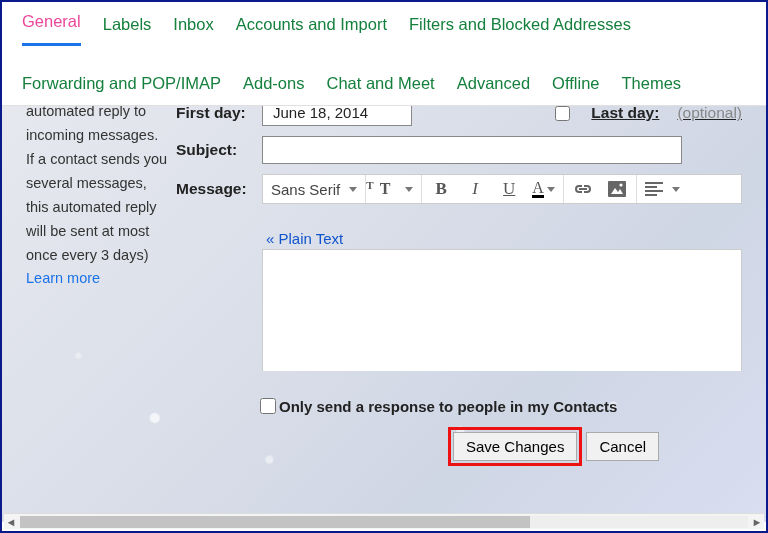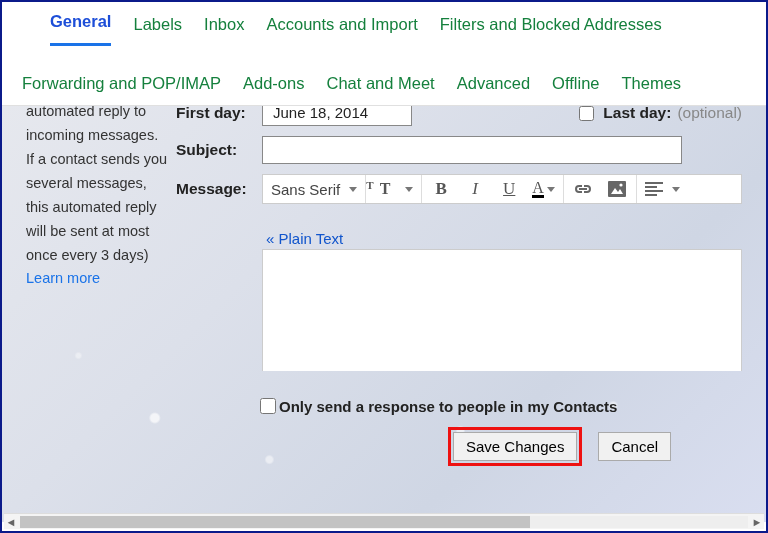--- a/index.html
+++ b/index.html
@@ -28,24 +28,23 @@
     align-items: flex-end;
   }
   .tab-row + .tab-row { margin-top: 28px; }
   .tab {
     font-size: 16.5px;
     color: #15803d;
     padding-bottom: 12px;
     cursor: pointer;
   }
   .tab.active {
-    color: #1d4ed8;
+    color: #ec4899;
     border-bottom: 3px solid #1a73e8;
-    font-weight: 700;
-    margin-left: 28px;
+    font-weight: 400;
   }
 
   
   .content {
     position: relative;
     height: 416px;
     background: linear-gradient(135deg,#e6e8ee 0%,#dce0ea 35%,#cfd6e4 70%, #d9def0 100%);
     overflow: hidden;
   }
   .content::before {
@@ -108,23 +107,24 @@
     line-height: 24px;
     padding: 0 10px;
     min-width: 150px;
     font-size: 15px;
   }
 
   .lastday {
     margin-left: auto;
     display: flex;
     align-items: center;
-    gap: 6px;
+    gap: 18px;
     font-size: 15.5px;
     font-weight: 700;
+    text-decoration: underline;
   }
   .lastday input[type="checkbox"]{ width:15px;height:15px;}
   .optional {
     color: #888;
     font-weight: 400;
   }
 
   .subject-input {
     width: 420px;
     height: 28px;
@@ -197,21 +197,21 @@
     align-items:center;
     gap:0;
     font-weight:700;
     font-size:15px;
   }
   .contacts-row input[type="checkbox"]{width:16px;height:16px;}
 
   .button-row {
     margin-left: 422px;
     display:flex;
-    gap:16px;
+    gap:4px;
     align-items:center;
   }
   .btn {
     background:#f1f1f1;
     border:1px solid #aaa;
     padding:5px 12px;
     font-size:15px;
     cursor:pointer;
   }
   .highlight-box {

